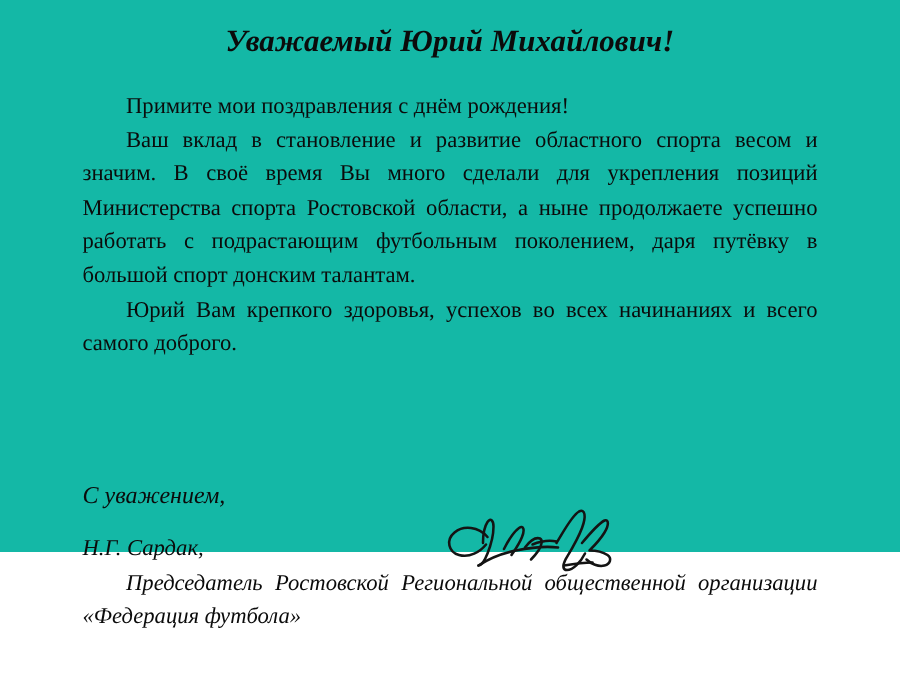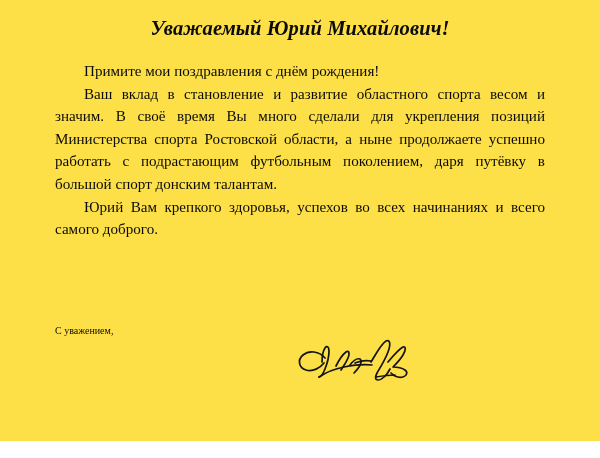--- a/index.html
+++ b/index.html
@@ -11,22 +11,22 @@
     width: 600px;
     height: 458px;
     font-family: "Liberation Serif", "DejaVu Serif", serif;
     color: #0b0b0b;
     overflow: hidden;
   }
 
   .page {
     position: relative;
     width: 600px;
-    height: 441px;
-    background: #fde047;
+    height: 368px;
+    background: #14b8a6;
     box-sizing: border-box;
   }
 
   .letter-title {
     position: absolute;
     left: 0;
     top: 17px;
     width: 600px;
     text-align: center;
     font-weight: bold;
@@ -56,21 +56,22 @@
   
 
   .closing-block {
     position: absolute;
     left: 55px;
     top: 320px;
     width: 490px;
   }
 
   .closing-line {
-    font-size: 10px;
+    font-style: italic;
+    font-size: 16px;
     line-height: 22.6px;
     margin: 0;
     text-align: left;
   }
 
   .signer-block {
     position: absolute;
     left: 55px;
     top: 355px;
     width: 490px;
@@ -126,20 +127,24 @@
   <div class="body-block">
     <p class="para">Примите мои поздравления с днём рождения!</p>
     <p class="para">Ваш вклад в становление и развитие областного спорта весом и значим. В своё время Вы много сделали для укрепления позиций Министерства спорта Ростовской области, а ныне продолжаете успешно работать с подрастающим футбольным поколением, даря путёвку в большой спорт донским талантам.</p>
     <p class="para">Юрий Вам крепкого здоровья, успехов во всех начинаниях и всего самого доброго.</p>
   </div>
 
   <div class="closing-block">
     <p class="closing-line">С уважением,</p>
   </div>
 
+  <div class="signer-block">
+    <p class="signer-name">Н.Г. Сардак,</p>
+    <p class="signer-role">Председатель Ростовской Региональной общественной организации «Федерация футбола»</p>
+  </div>
 
   <div class="signature-mark">
     <svg viewBox="0 0 122 52" xmlns="http://www.w3.org/2000/svg">
       <path d="M33 22 C27 15, 17 14, 11 19 C5 24, 7 32, 14 34 C21 36, 28 32, 32 27"></path>
       <path d="M30 26 C30 20, 31 15, 33 12 C35 9, 37 11, 37 15 C37 21, 35 28, 33 33 C31 38, 29 41, 27 41"></path>
       <path d="M27 41 C33 37, 42 33, 52 31 C62 29, 72 28, 80 29"></path>
       <path d="M44 30 C47 24, 50 19, 54 16 C57 14, 58 17, 56 22 C54 27, 51 31, 49 34"></path>
       <path d="M58 29 C61 25, 65 22, 68 23 C70 24, 69 28, 67 31 C65 34, 63 36, 62 37"></path>
       <path d="M63 27 C68 25, 74 24, 79 25"></path>
       <path d="M79 26 C84 18, 89 8, 94 5 C98 3, 99 8, 96 16 C93 24, 88 32, 85 37 C83 41, 83 44, 86 44 C90 44, 95 39, 98 33"></path>

